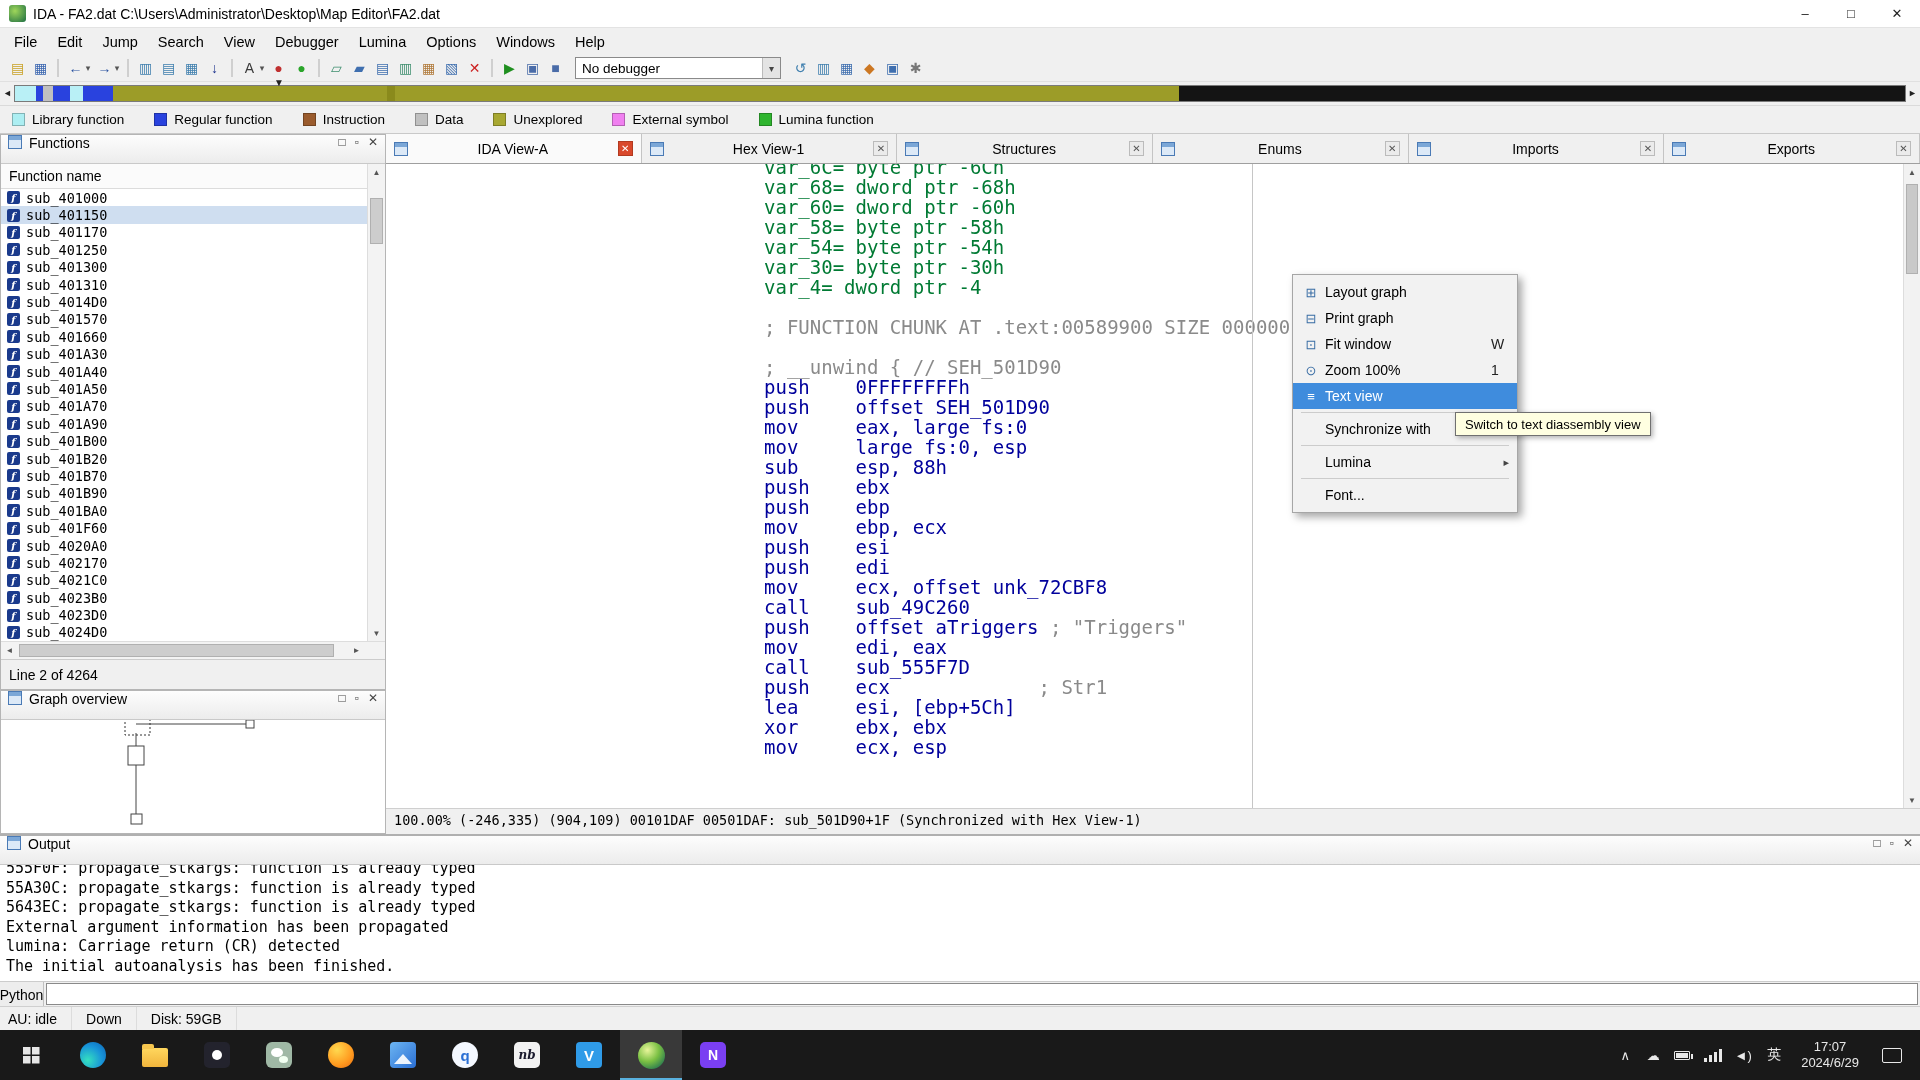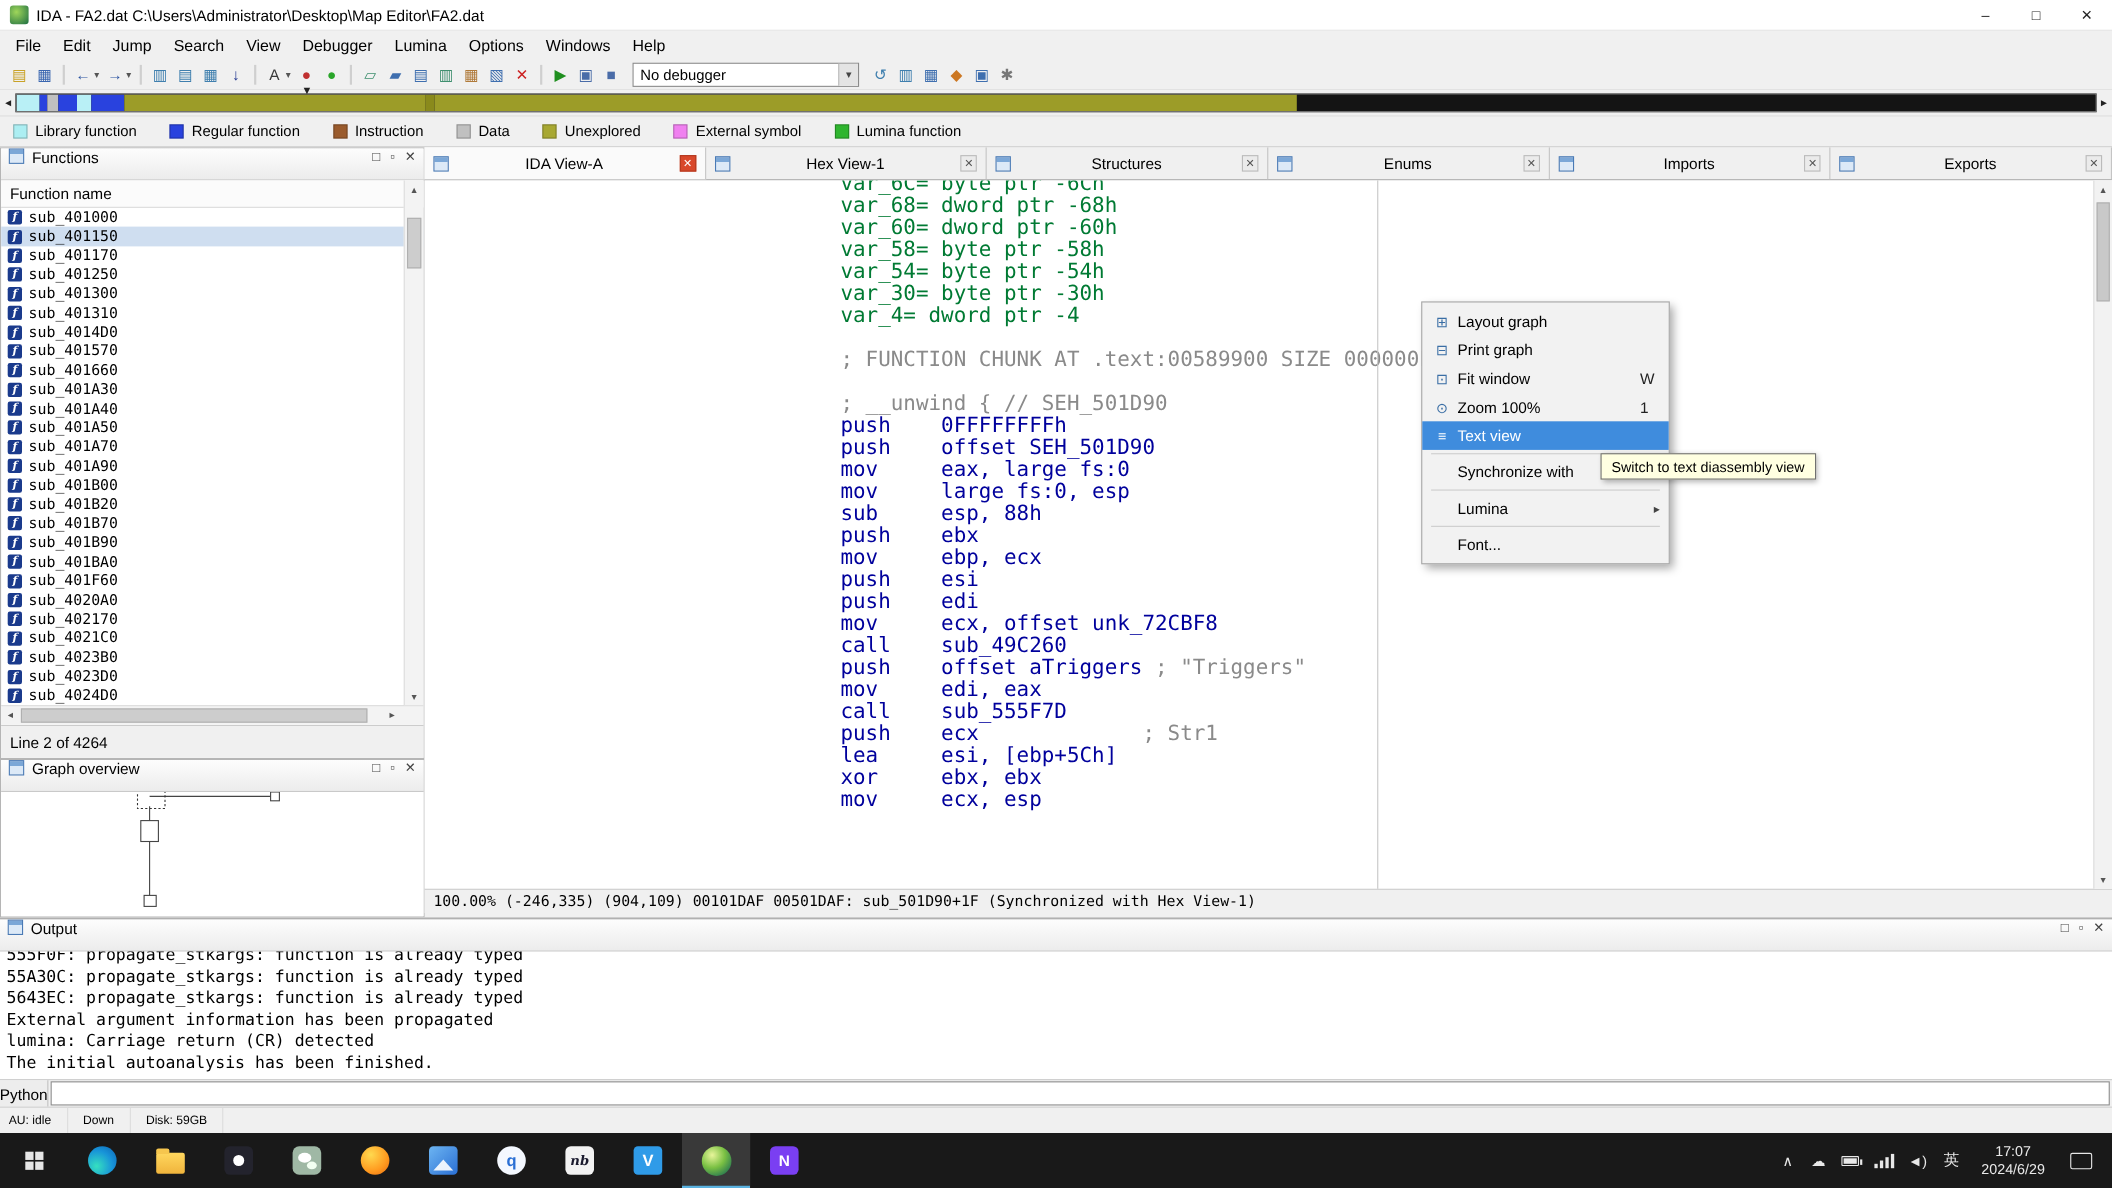--- a/index.html
+++ b/index.html
@@ -106,21 +106,21 @@
 
 .output-panel{position:absolute;left:0;top:834px;width:1920px;height:172px;background:#fff;border-top:2px solid #b0b0b0;display:flex;flex-direction:column}
 .output-lines{height:116px;overflow:hidden;padding-left:6px;flex:none}
 .output-lines-inner{margin-top:-6px}
 .ol{height:19.5px;line-height:19.5px;font-family:"DejaVu Sans Mono",monospace;font-size:15px;white-space:pre;color:#000}
 .python-row{height:26px;display:flex;align-items:stretch;border-top:1px solid #ccc;background:#f0f0f0;flex:none}
 .py-label{width:44px;display:flex;align-items:center;justify-content:center;font-size:14px;border-right:1px solid #c0c0c0;background:#ededed}
 .py-input{flex:1;height:22px;margin:1px 2px;border:1px solid #8a8a8a;background:#fff;font:14px "DejaVu Sans Mono",monospace;outline:none}
 
 
-.statusbar{position:absolute;left:0;top:1006px;width:1920px;height:24px;background:#f0f0f0;border-top:1px solid #cfcfcf;display:flex;align-items:center;font-size:11px}
+.statusbar{position:absolute;left:0;top:1006px;width:1920px;height:24px;background:#f0f0f0;border-top:1px solid #cfcfcf;display:flex;align-items:center;font-size:14px}
 .statusbar span{padding:0 14px;border-right:1px solid #dcdcdc;height:100%;display:flex;align-items:center}
 .statusbar span:first-child{padding-left:8px}
 
 
 .taskbar{position:absolute;left:0;top:1030px;width:1920px;height:50px;background:#191919;display:flex;align-items:stretch}
 .tb-slot{width:62px;display:flex;align-items:center;justify-content:center;flex:none}
 .tb-slot.active{background:rgba(255,255,255,.14);box-shadow:inset 0 -2px 0 #5ab2e0}
 .tb-ico{display:flex;align-items:center;justify-content:center}
 .tb-slot.start .tb-ico{width:17px;height:17px;background:linear-gradient(#e6e6e6,#e6e6e6) 0 0/7.5px 7.5px no-repeat,linear-gradient(#e6e6e6,#e6e6e6) 9.5px 0/7.5px 7.5px no-repeat,linear-gradient(#e6e6e6,#e6e6e6) 0 9.5px/7.5px 7.5px no-repeat,linear-gradient(#e6e6e6,#e6e6e6) 9.5px 9.5px/7.5px 7.5px no-repeat}
 .tb-slot.edge .tb-ico{width:26px;height:26px;border-radius:50%;background:radial-gradient(circle at 30% 70%,#35e0c0,#1894d8 55%,#0b62b4)}
@@ -533,20 +533,21 @@
 
         <div class="dl c"><span>mov     eax, large fs:0</span><span class="cmt"></span></div>
 
 
         <div class="dl c"><span>mov     large fs:0, esp</span><span class="cmt"></span></div>
 
         <div class="dl c"><span>sub     esp, 88h</span><span class="cmt"></span></div>
 
         <div class="dl c"><span>push    ebx</span><span class="cmt"></span></div>
 
+        <div class="dl c"><span>push    ebp</span><span class="cmt"></span></div>
 
         <div class="dl c"><span>mov     ebp, ecx</span><span class="cmt"></span></div>
 
         <div class="dl c"><span>push    esi</span><span class="cmt"></span></div>
 
         <div class="dl c"><span>push    edi</span><span class="cmt"></span></div>
 
         <div class="dl c"><span>mov     ecx, offset unk_72CBF8</span><span class="cmt"></span></div>
 
         <div class="dl c"><span>call    sub_49C260</span><span class="cmt"></span></div>

